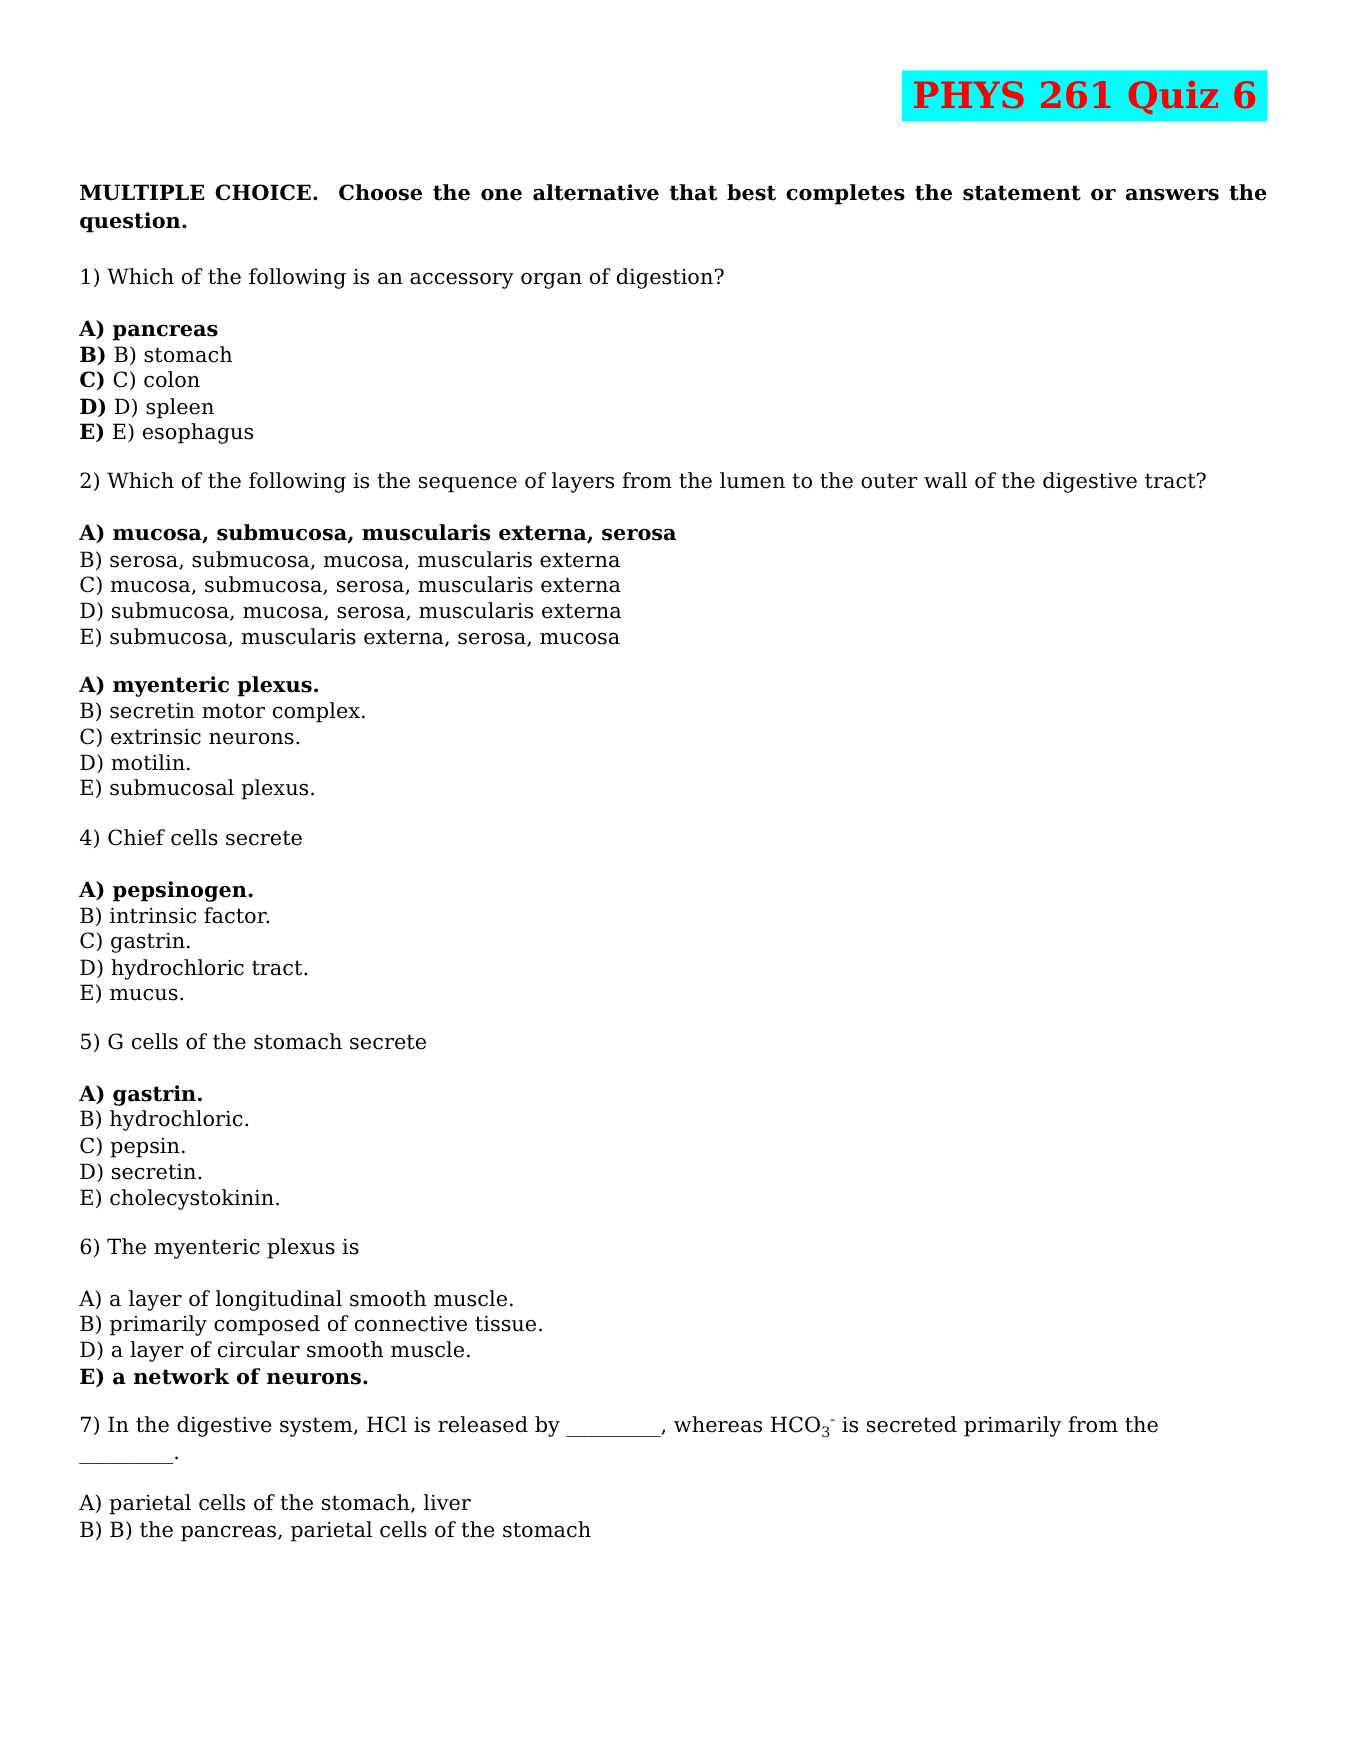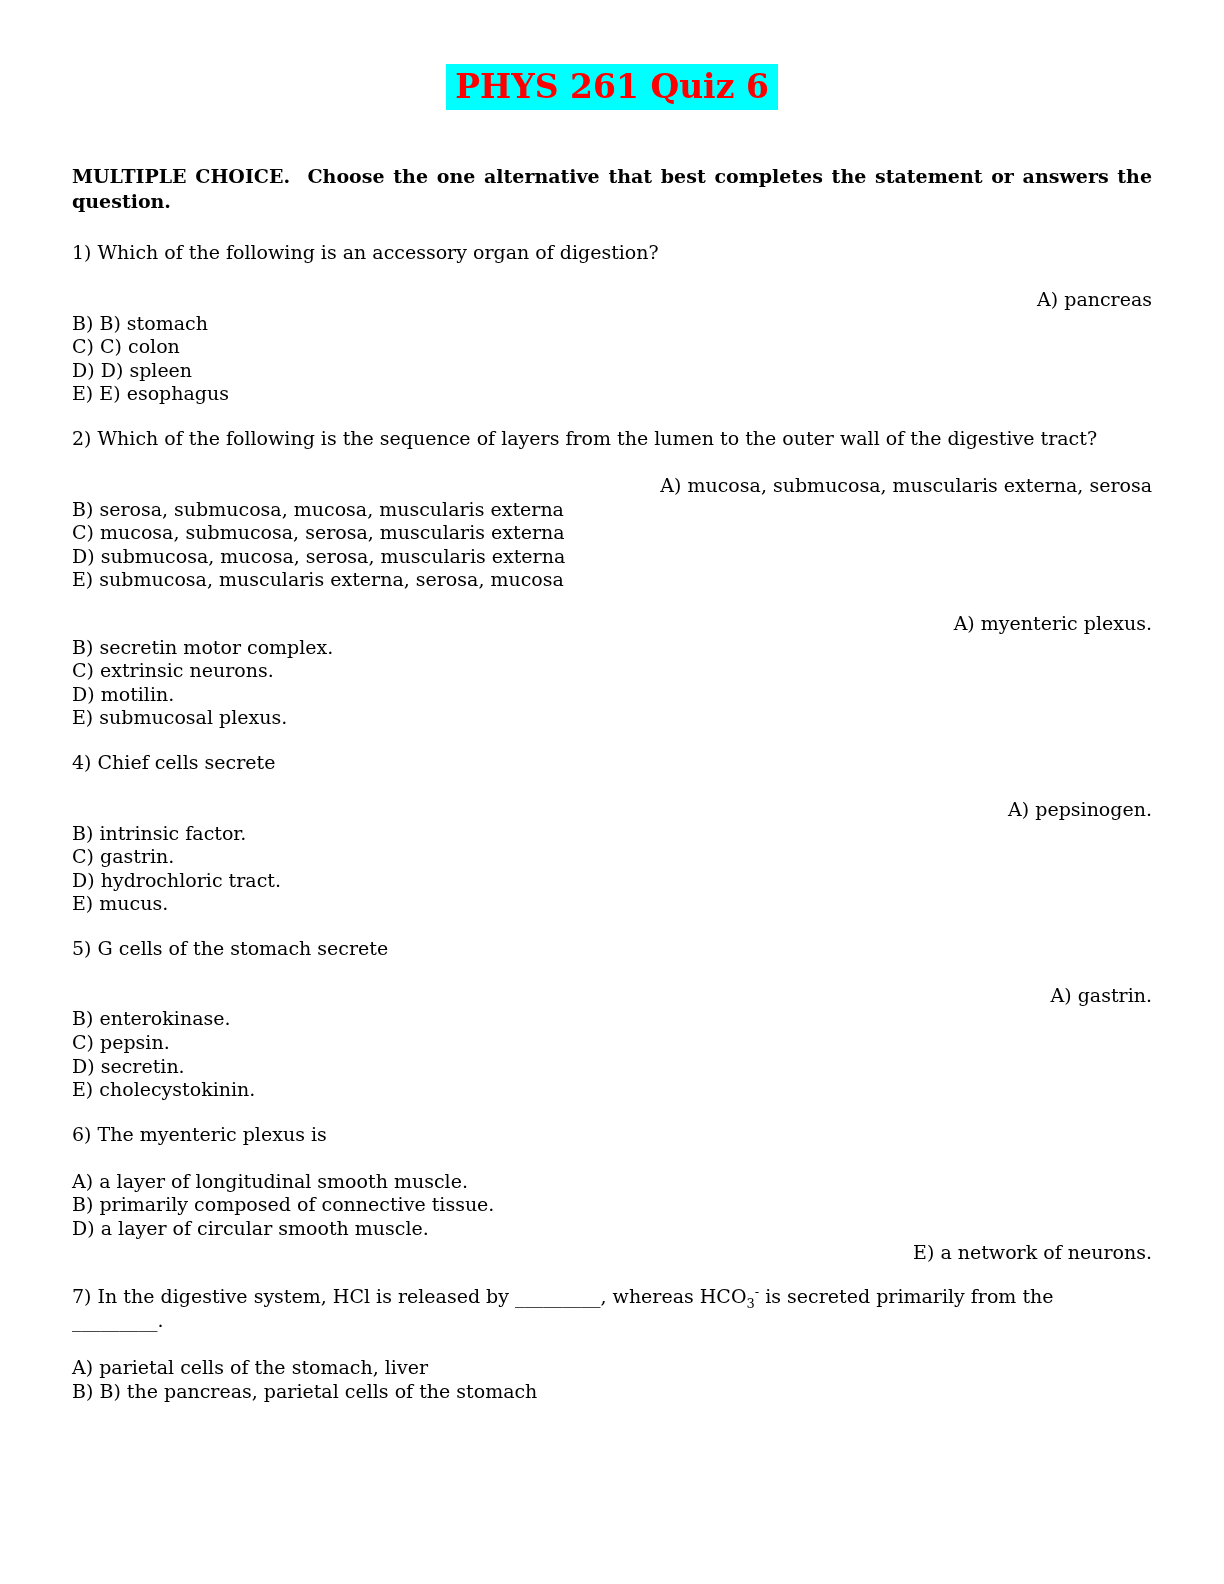--- a/index.html
+++ b/index.html
@@ -14,21 +14,21 @@
     font-family: "DejaVu Serif", "Liberation Serif", serif;
     font-size: 19px;
   }
   .page {
     box-sizing: border-box;
     width: 1224px;
     min-height: 1584px;
     padding: 60px 72px 60px 72px;
   }
   .title-row {
-    text-align: center;
+    text-align: right;
     margin: 4px 0 54px 0;
   }
   .quiz-title {
     display: inline-block;
     background: #00ffff;
     color: #ff0000;
     font-weight: bold;
     font-size: 33px;
     line-height: 44px;
     padding: 1px 9px;
@@ -46,21 +46,21 @@
   .prompt {
     margin: 0 0 24px 0;
     line-height: 24px;
     max-width: 1082px;
   }
   .options { margin: 0; }
   .opt {
     margin: 0;
     line-height: 23.6px;
   }
-  .bold { font-weight: normal; text-align: right; }
+  .bold { font-weight: bold; }
   sub.chem {
     font-size: 13px;
     line-height: 0;
   }
   sup.chem {
     font-size: 13px;
     line-height: 0;
   }
 </style>
 </head>
@@ -126,21 +126,21 @@
     </div>
   </section>
 
   <section class="question">
     <p class="prompt">
       <span>5)</span>
       <span>G cells of the stomach secrete</span>
     </p>
     <div class="options">
       <p class="opt bold"><span class="opt-label">A)</span> <span>gastrin.</span></p>
-      <p class="opt"><span class="opt-label">B)</span> <span>enterokinase.</span></p>
+      <p class="opt"><span class="opt-label">B)</span> <span>hydrochloric.</span></p>
       <p class="opt"><span class="opt-label">C)</span> <span>pepsin.</span></p>
       <p class="opt"><span class="opt-label">D)</span> <span>secretin.</span></p>
       <p class="opt"><span class="opt-label">E)</span> <span>cholecystokinin.</span></p>
     </div>
   </section>
 
   <section class="question">
     <p class="prompt">
       <span>6)</span>
       <span>The myenteric plexus is</span>

